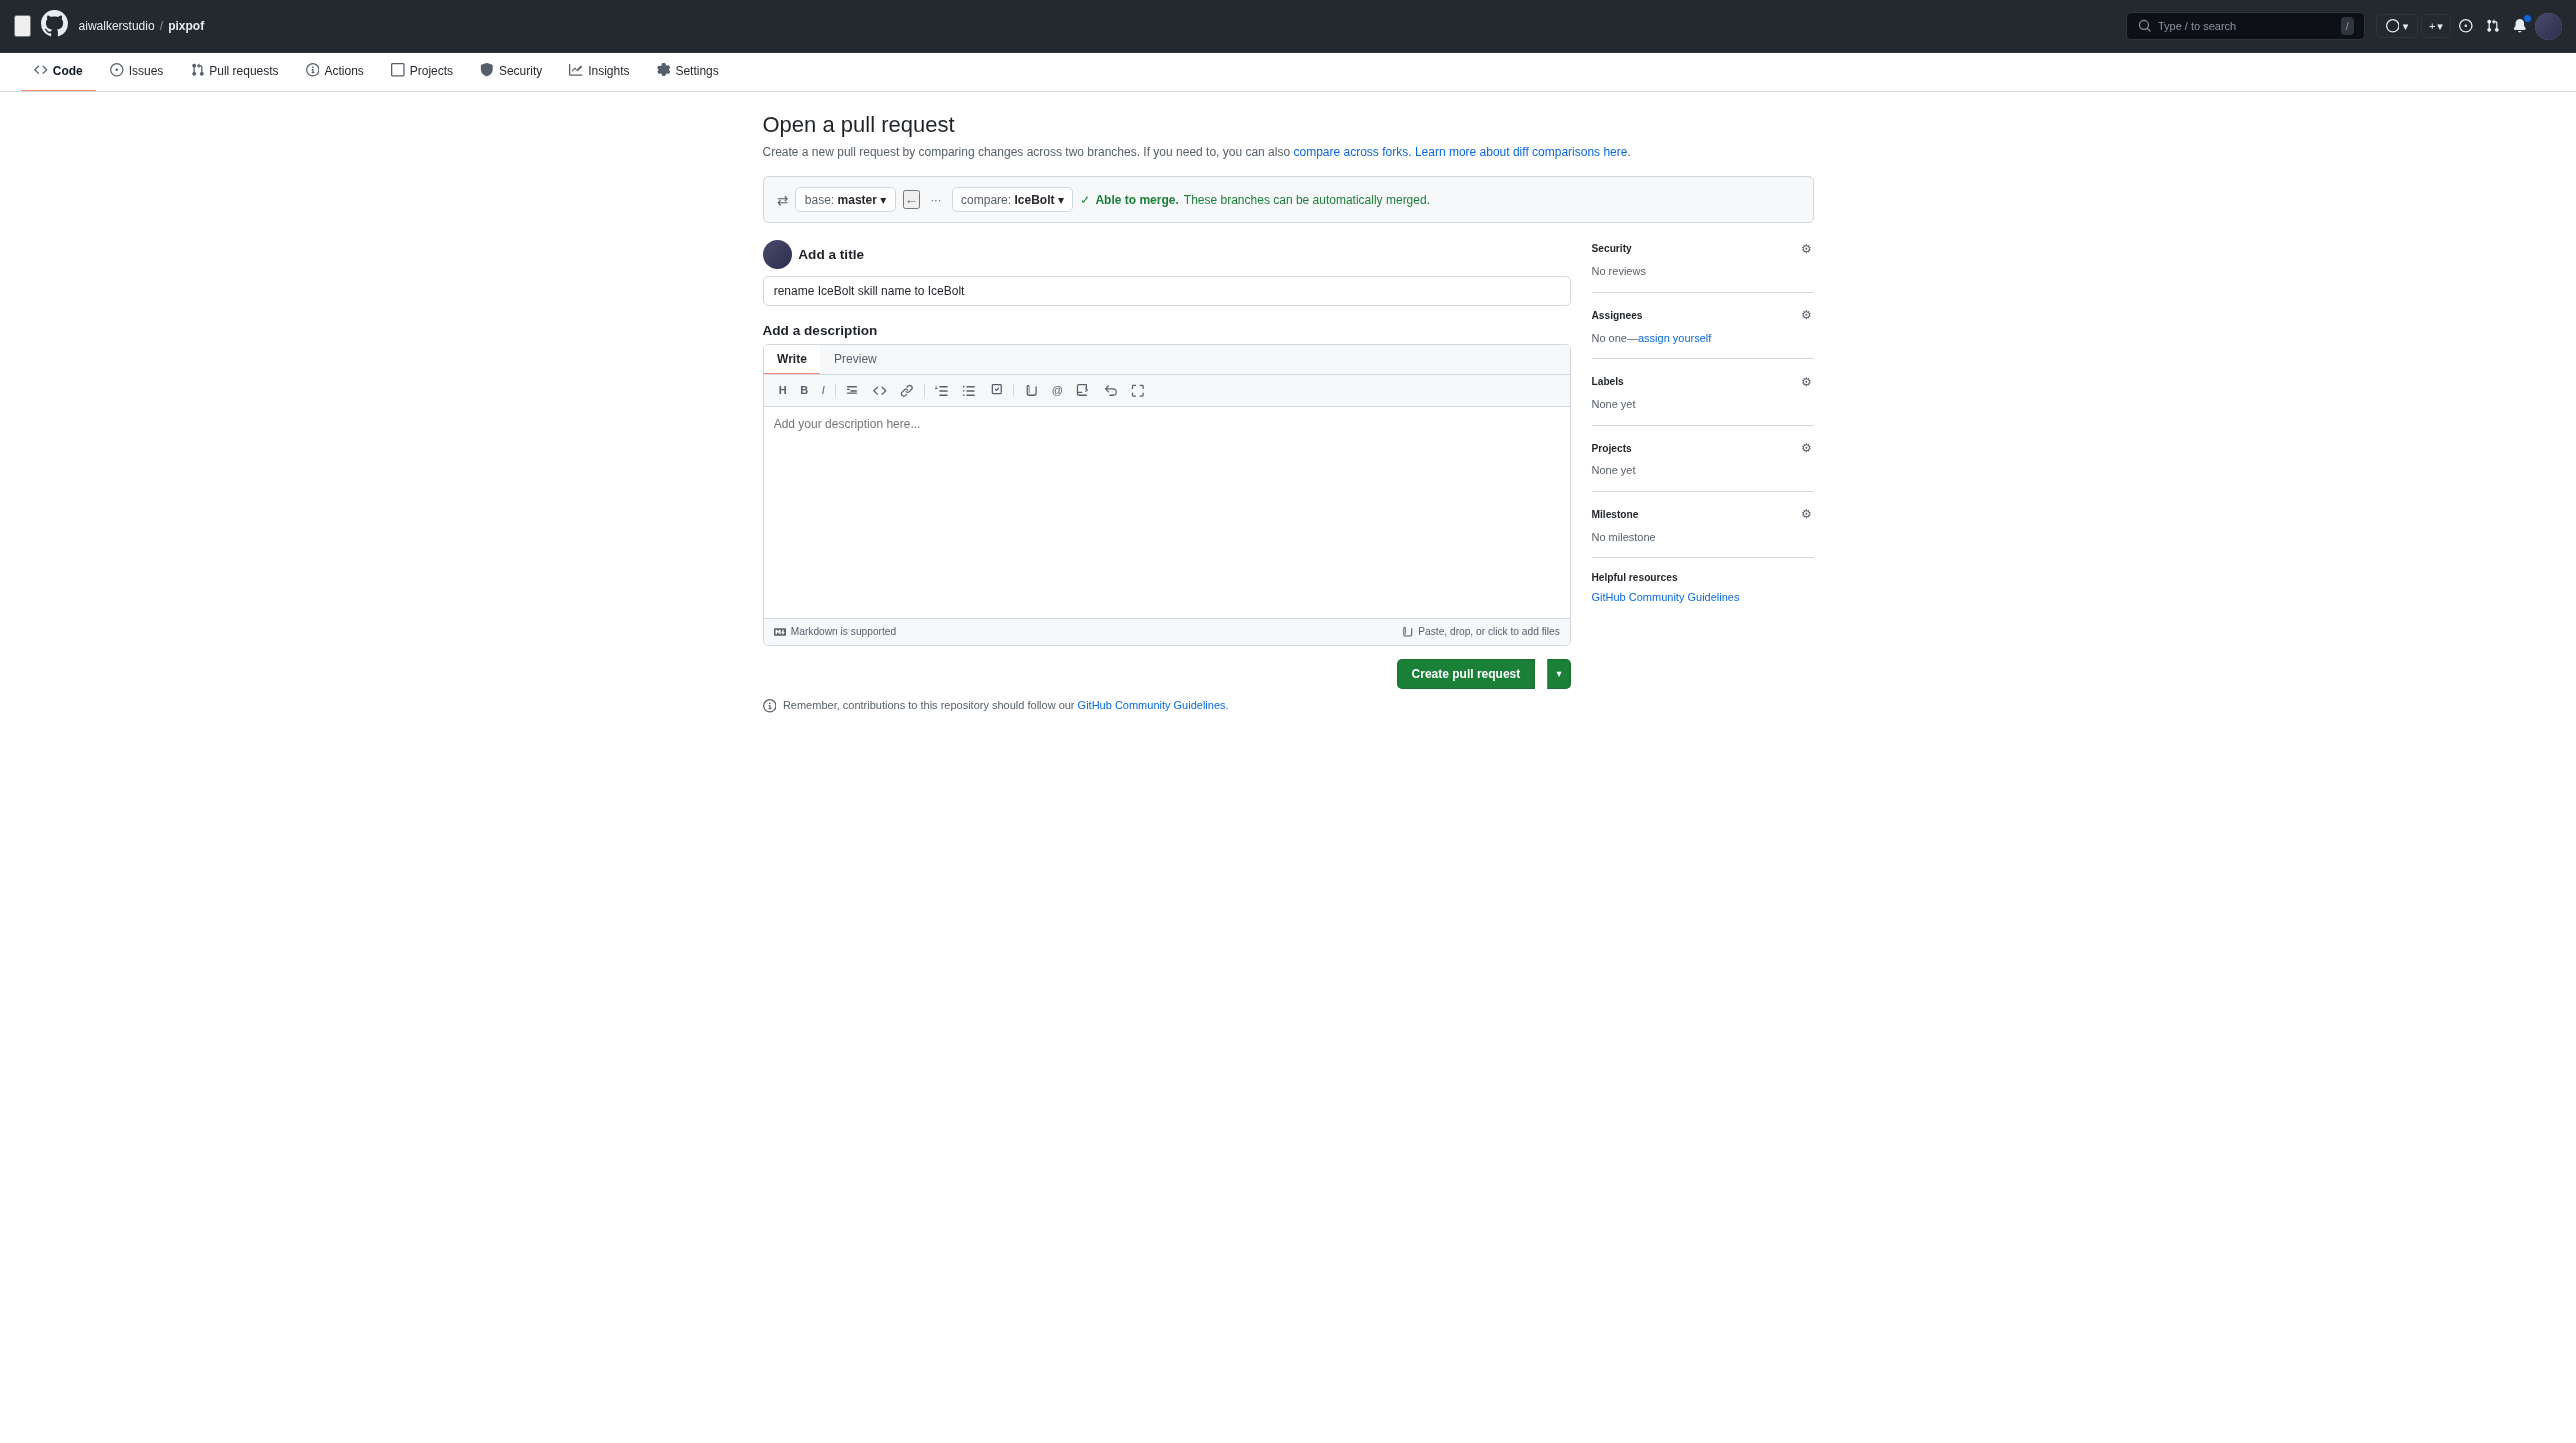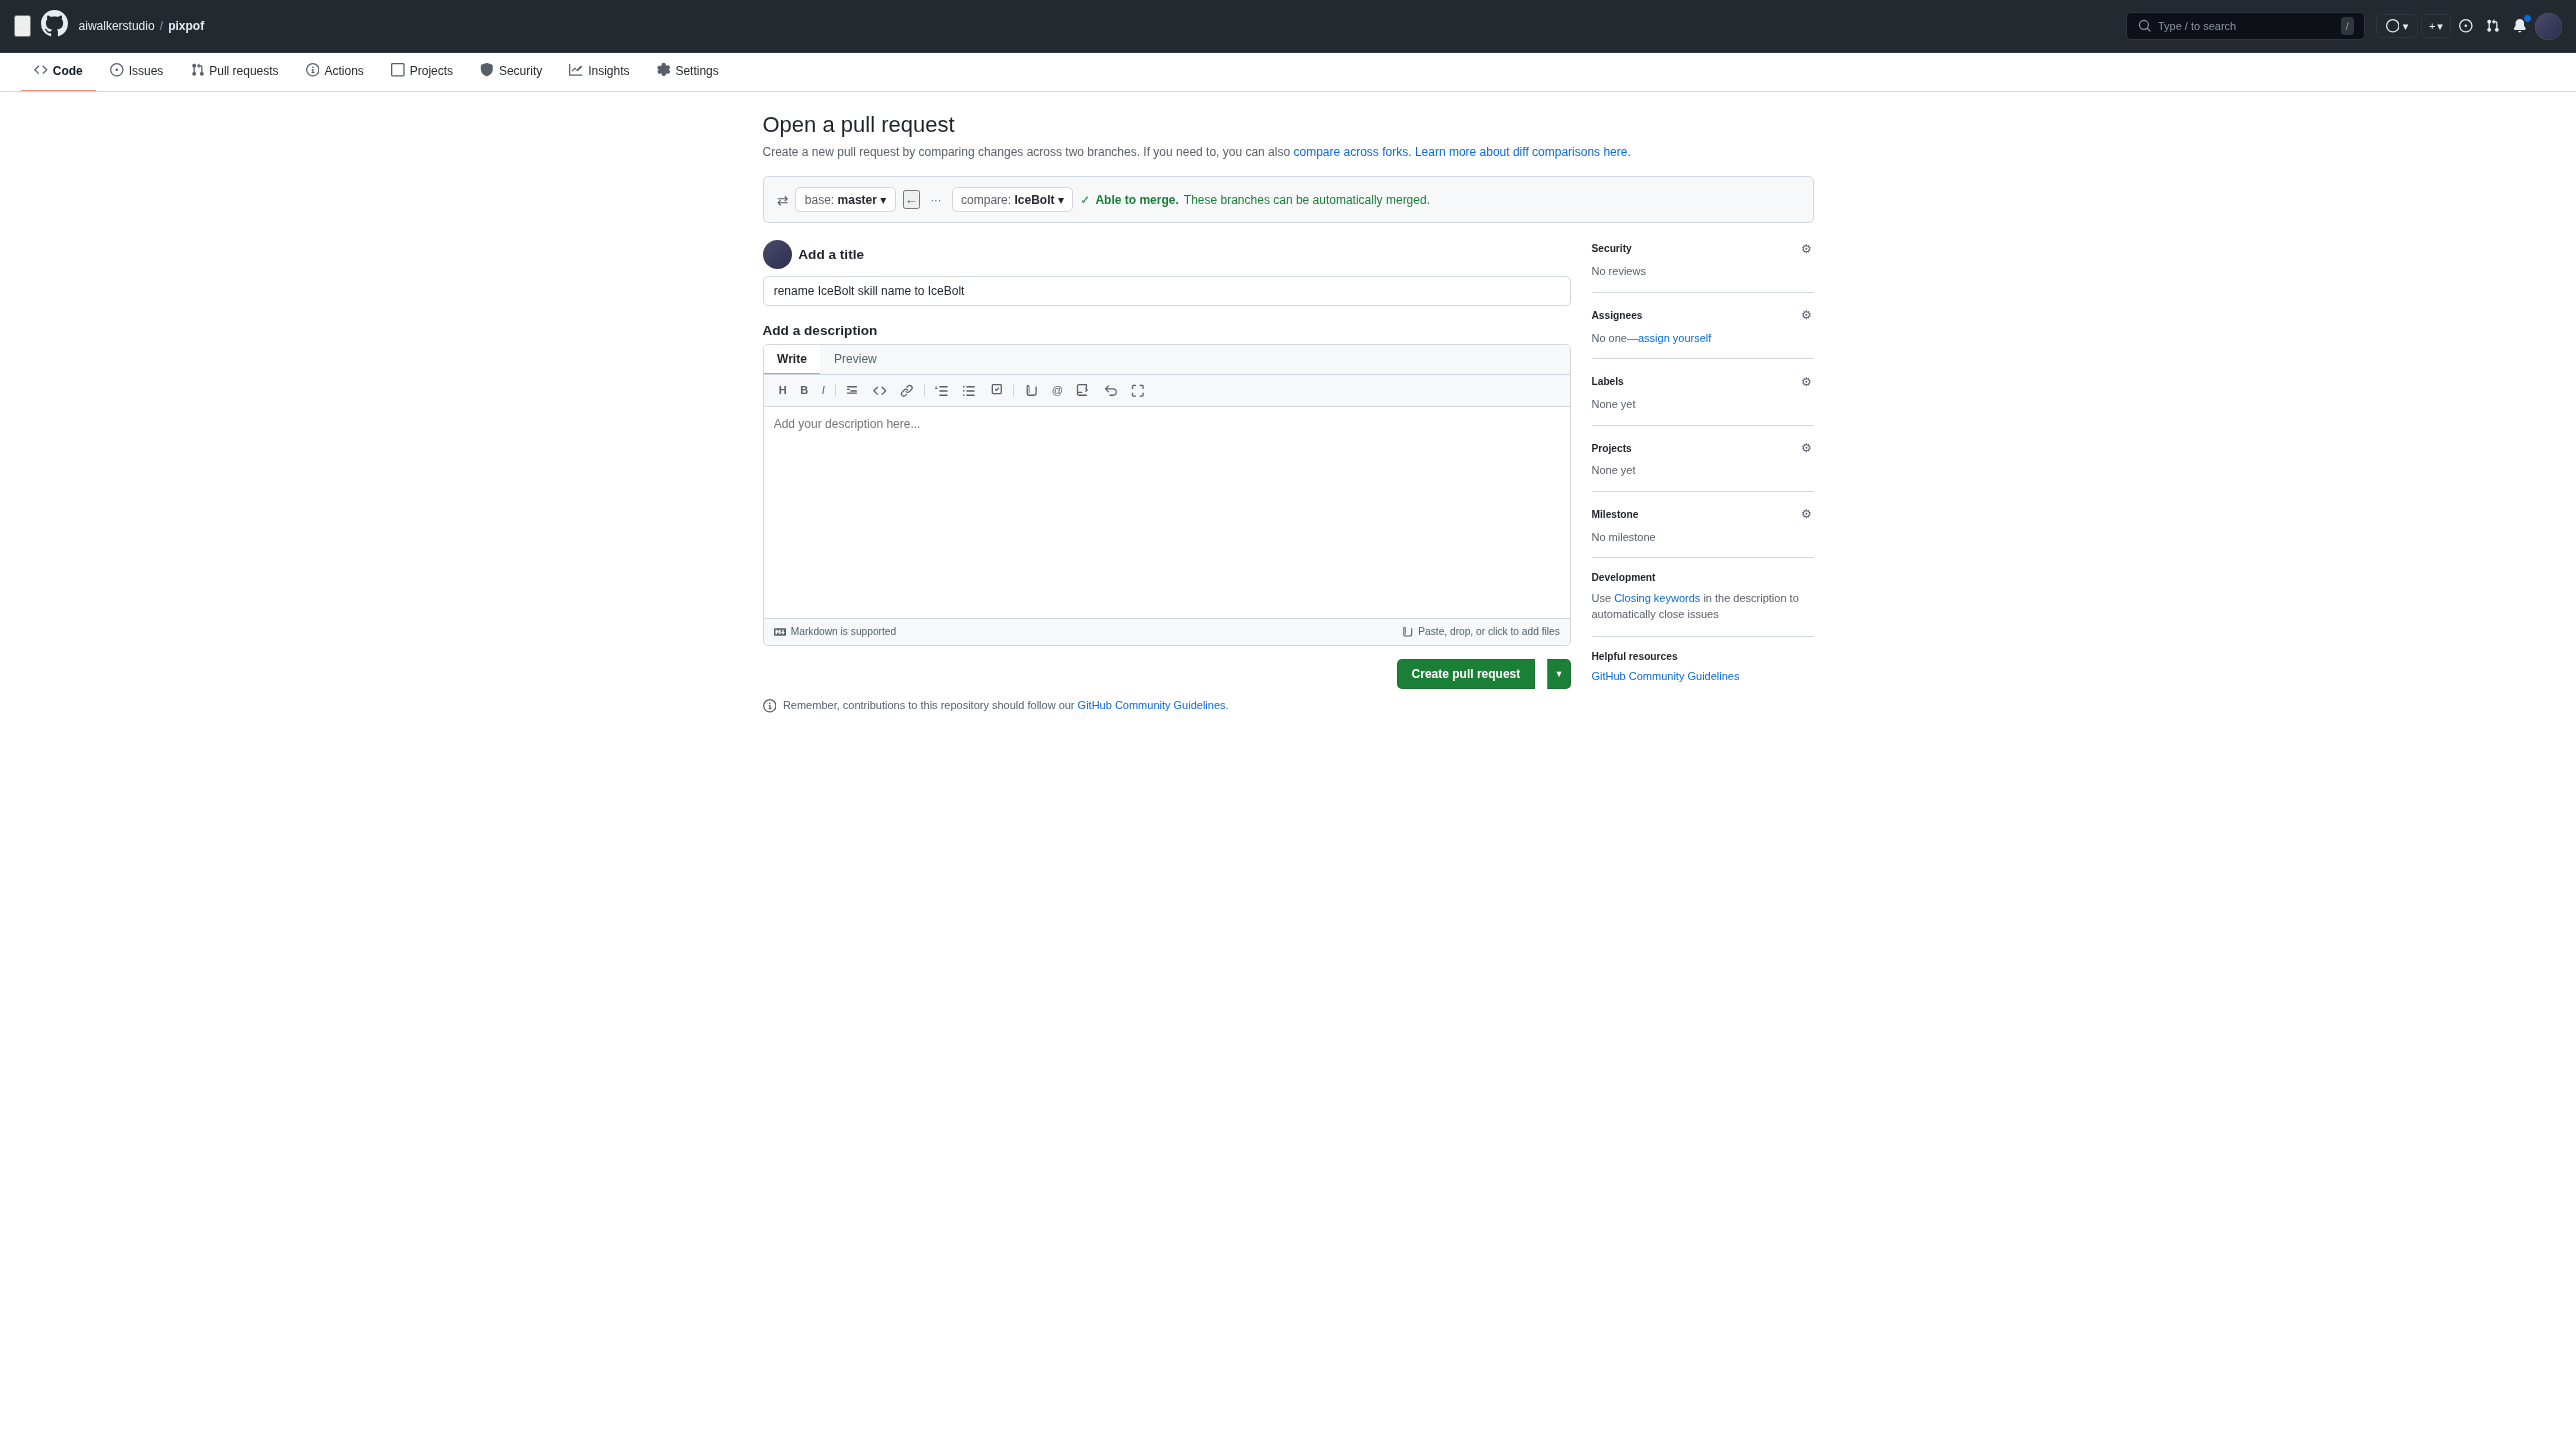--- a/index.html
+++ b/index.html
@@ -715,30 +715,20 @@
       </div>
 
       <div class="sidebar-section">
         <div class="sidebar-section-header">
           <span class="sidebar-section-title">Milestone</span>
           <button class="sidebar-gear">⚙</button>
         </div>
         <span class="sidebar-value">No milestone</span>
       </div>
 
-      <div class="sidebar-section">
-        <div class="sidebar-section-header">
-          <span class="sidebar-section-title">Development</span>
-        </div>
-        <p class="development-text">
-          <span>Use</span>
-          <a class="sidebar-link" href="#">Closing keywords</a>
-          <span>in the description to automatically close issues</span>
-        </p>
-      </div>
 
       <div class="sidebar-section" style="border-bottom: none;">
         <div class="helpful-title">Helpful resources</div>
         <a class="sidebar-link" href="#">GitHub Community Guidelines</a>
       </div>
     </div>
   </div>
 </div>
 
 

